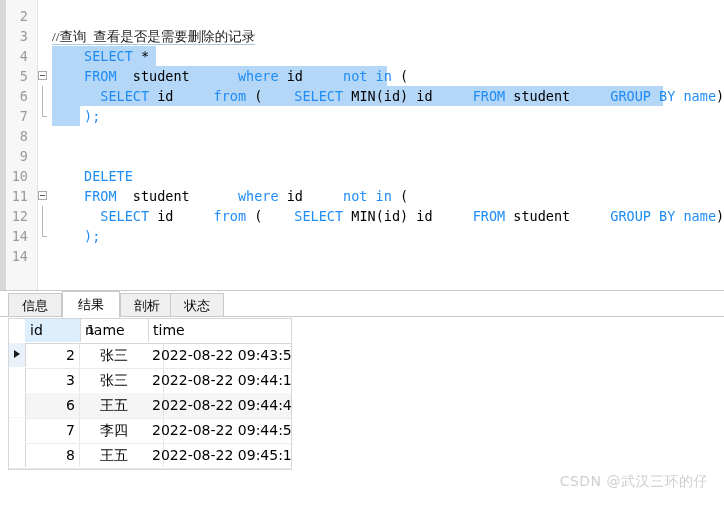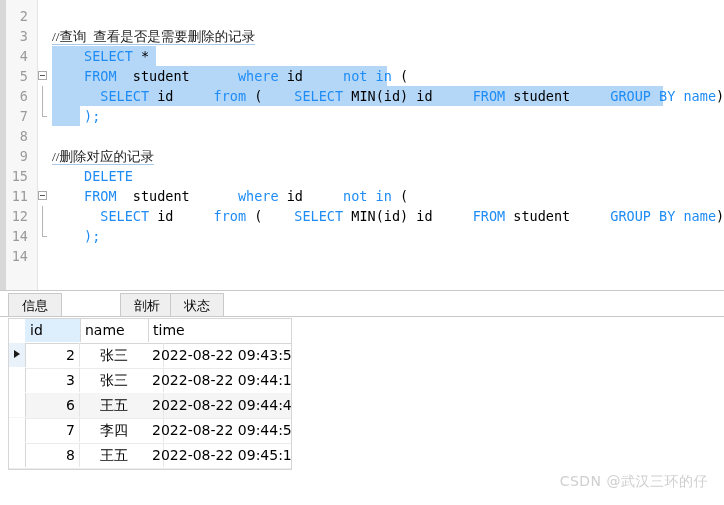--- a/index.html
+++ b/index.html
@@ -321,34 +321,35 @@
   <div class="gutter"></div>
   <div class="code-area"></div>
   <div class="lines-wrap" id="lines-wrap">
       <div class="code-line"><div class="ln">2</div><div class="txt"></div></div>
       <div class="code-line"><div class="ln">3</div><div class="txt"><span class="cmt">//查询  查看是否是需要删除的记录</span></div></div>
       <div class="code-line"><div class="ln">4</div><div class="selline" style="width: 104px;"></div><div class="txt"><span class="kw">SELECT</span><span class="plain"> *</span></div></div>
       <div class="code-line"><div class="ln">5</div><div class="fold-box"></div><div class="selline" style="width: 335px;"></div><div class="txt"><span class="kw">FROM</span><span class="plain">  student  </span><span class="kw">where</span><span class="plain"> id </span><span class="kw">not in</span><span class="plain"> (</span></div></div>
       <div class="code-line"><div class="ln">6</div><div class="fold-line"></div><div class="selline" style="width: 611px;"></div><div class="txt"><span class="plain">  </span><span class="kw">SELECT</span><span class="plain"> id </span><span class="kw">from</span><span class="plain"> (</span><span class="kw">SELECT</span><span class="plain"> MIN(id) id </span><span class="kw">FROM</span><span class="plain"> student </span><span class="kw">GROUP BY name</span><span class="plain">) a</span></div></div>
       <div class="code-line"><div class="ln">7</div><div class="fold-end"></div><div class="selline" style="width: 28px;"></div><div class="txt"><span class="kw">);</span></div></div>
       <div class="code-line"><div class="ln">8</div><div class="txt"></div></div>
-      <div class="code-line"><div class="ln">9</div><div class="txt"><span class="cmt">//删除对应的记录</span></div></div>
-      <div class="code-line"><div class="ln">15</div><div class="txt"><span class="kw">DELETE</span></div></div>
+      <div class="code-line"><div class="ln">9</div></div>
+      <div class="code-line"><div class="ln">10</div><div class="txt"><span class="kw">DELETE</span></div></div>
       <div class="code-line"><div class="ln">11</div><div class="fold-box"></div><div class="txt"><span class="kw">FROM</span><span class="plain">  student  </span><span class="kw">where</span><span class="plain"> id </span><span class="kw">not in</span><span class="plain"> (</span></div></div>
       <div class="code-line"><div class="ln">12</div><div class="fold-line"></div><div class="txt"><span class="plain">  </span><span class="kw">SELECT</span><span class="plain"> id </span><span class="kw">from</span><span class="plain"> (</span><span class="kw">SELECT</span><span class="plain"> MIN(id) id </span><span class="kw">FROM</span><span class="plain"> student </span><span class="kw">GROUP BY name</span><span class="plain">) a</span></div></div>
       <div class="code-line"><div class="ln">14</div><div class="fold-end"></div><div class="txt"><span class="kw">);</span></div></div>
       <div class="code-line"><div class="ln">14</div><div class="txt"></div></div>
     </div>
 </div>
 
 <div id="results-pane">
   <div class="panel-top-border"></div>
 
   <div class="tabbar" id="tabbar">
       <div class="tab" style="left: 8px; width: 54px;">信息</div>
+      <div class="tab active" style="left: 62px; width: 58px;">结果 1</div>
       <div class="tab" style="left: 120px; width: 54px;">剖析</div>
       <div class="tab" style="left: 170px; width: 54px;">状态</div>
     </div>
   <div class="tabbar-underline"></div>
 
   <div class="grid">
     <div class="grid-border">
       <div class="hdr-row" id="hdr-row">
         <div class="hdr-corner"></div>
       <div class="hdr-cell sel-col" style="left: 16px; width: 56px;">id</div>

